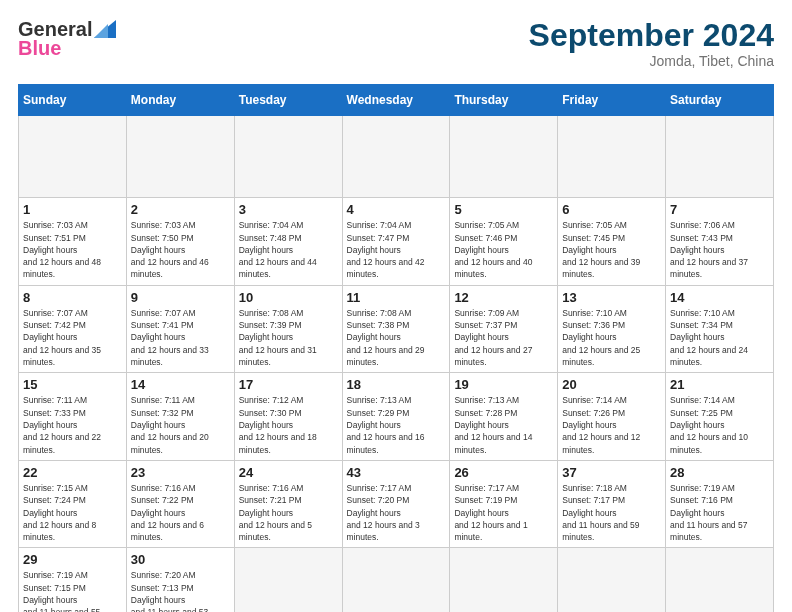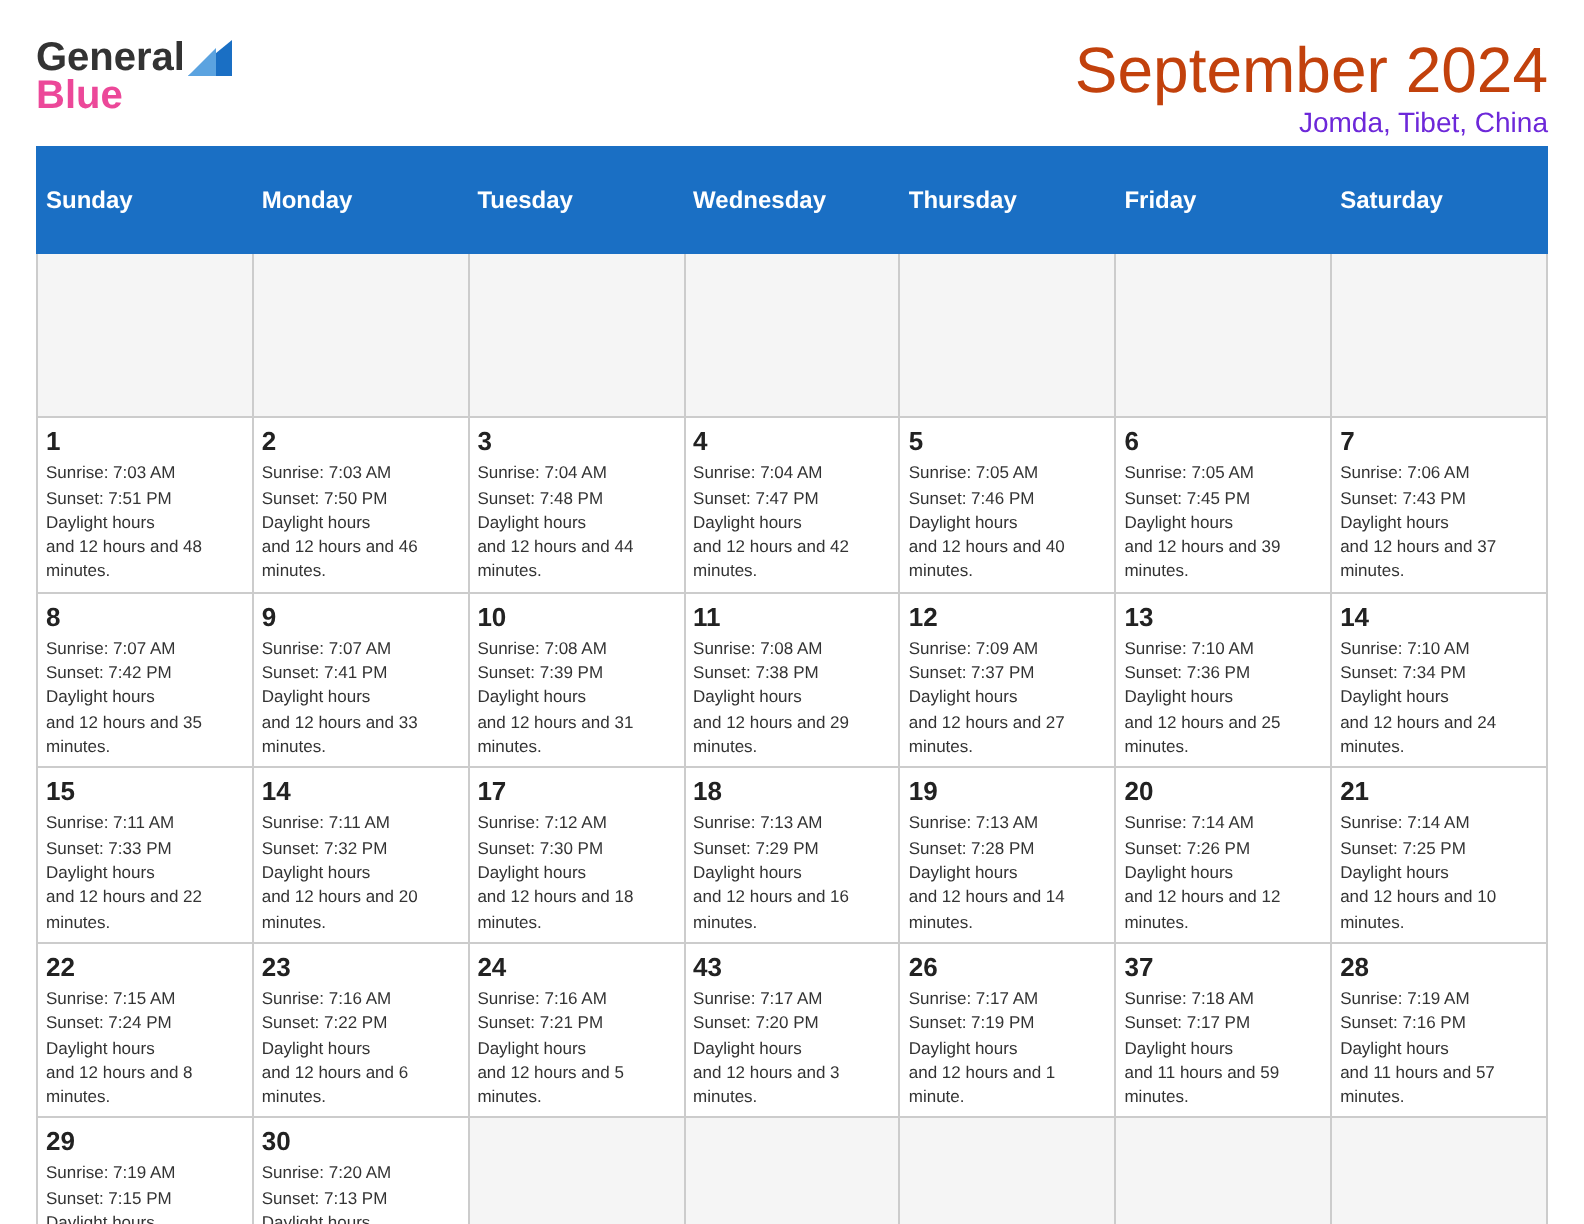--- a/index.html
+++ b/index.html
@@ -13,49 +13,49 @@
     .page {
       width: 792px;
       height: 612px;
       padding: 18px 18px 10px 18px;
       background: #fff;
     }
     .header {
       display: flex;
       justify-content: space-between;
       align-items: flex-start;
-      margin-bottom: 4px;
+      margin-bottom: 15px;
     }
     .logo {
       display: flex;
       flex-direction: column;
       align-items: flex-start;
     }
     .title-area {
       text-align: right;
     }
     .month-title {
       font-size: 32px;
-      font-weight: normal;
-      color: #c2410c;
+      font-weight: bold;
+      color: #0c4a6e;
       line-height: 1.1;
     }
     .subtitle {
       font-size: 14px;
-      color: #6d28d9;
+      color: #737373;
     }
     .calendar {
       width: 100%;
       border-collapse: collapse;
       font-size: 9.5px;
     }
     .calendar th {
       background: #1a6fc4;
       color: #fff;
-      padding: 19px 4px;
+      padding: 8px 4px;
       text-align: left;
       font-size: 12px;
       font-weight: bold;
       border: 1px solid #1a6fc4;
     }
     .calendar td {
       border: 1px solid #ccc;
       vertical-align: top;
       padding: 4px 4px;
       width: calc(100% / 7);

